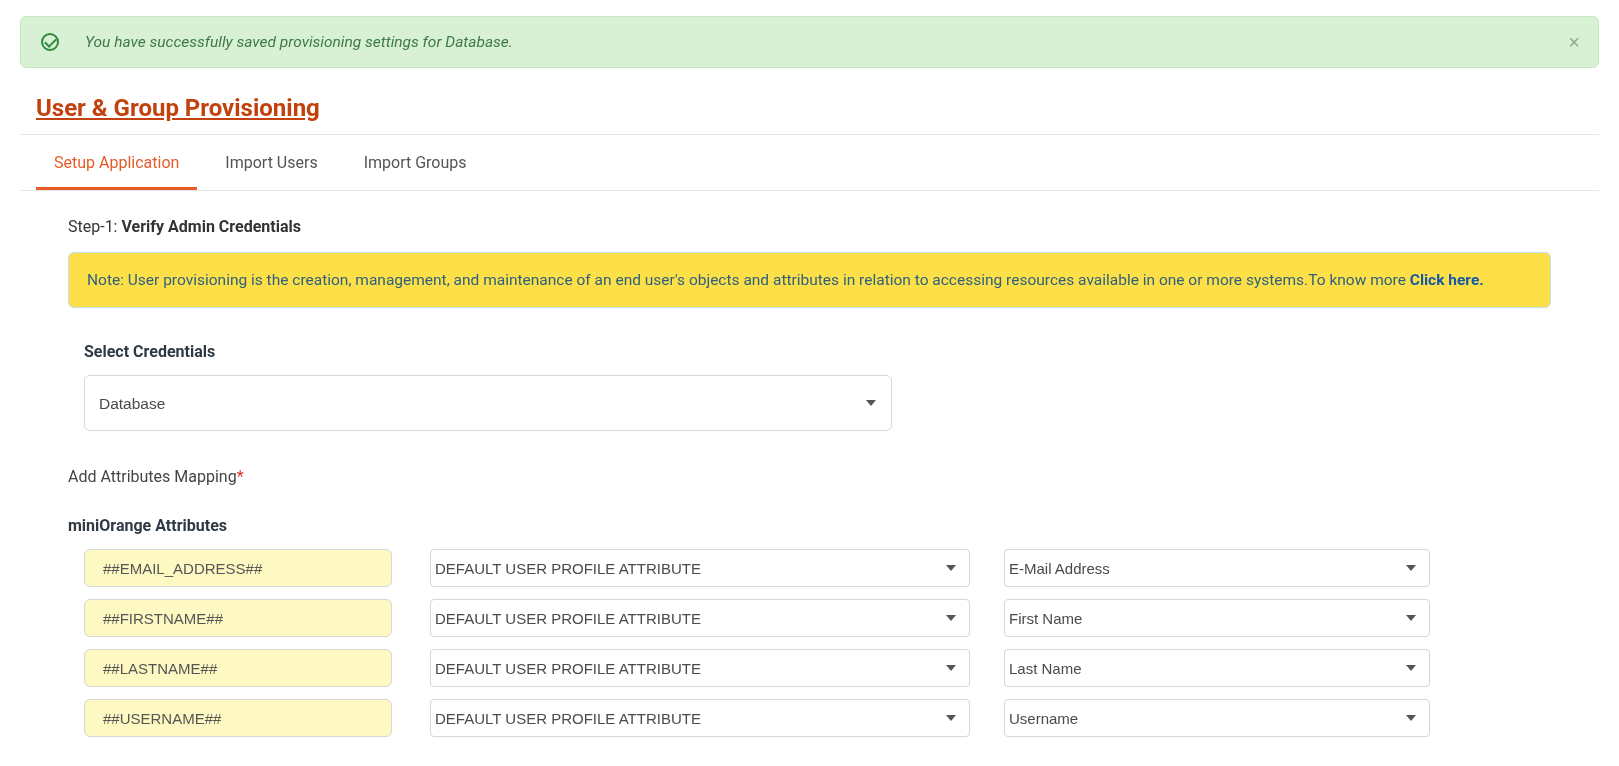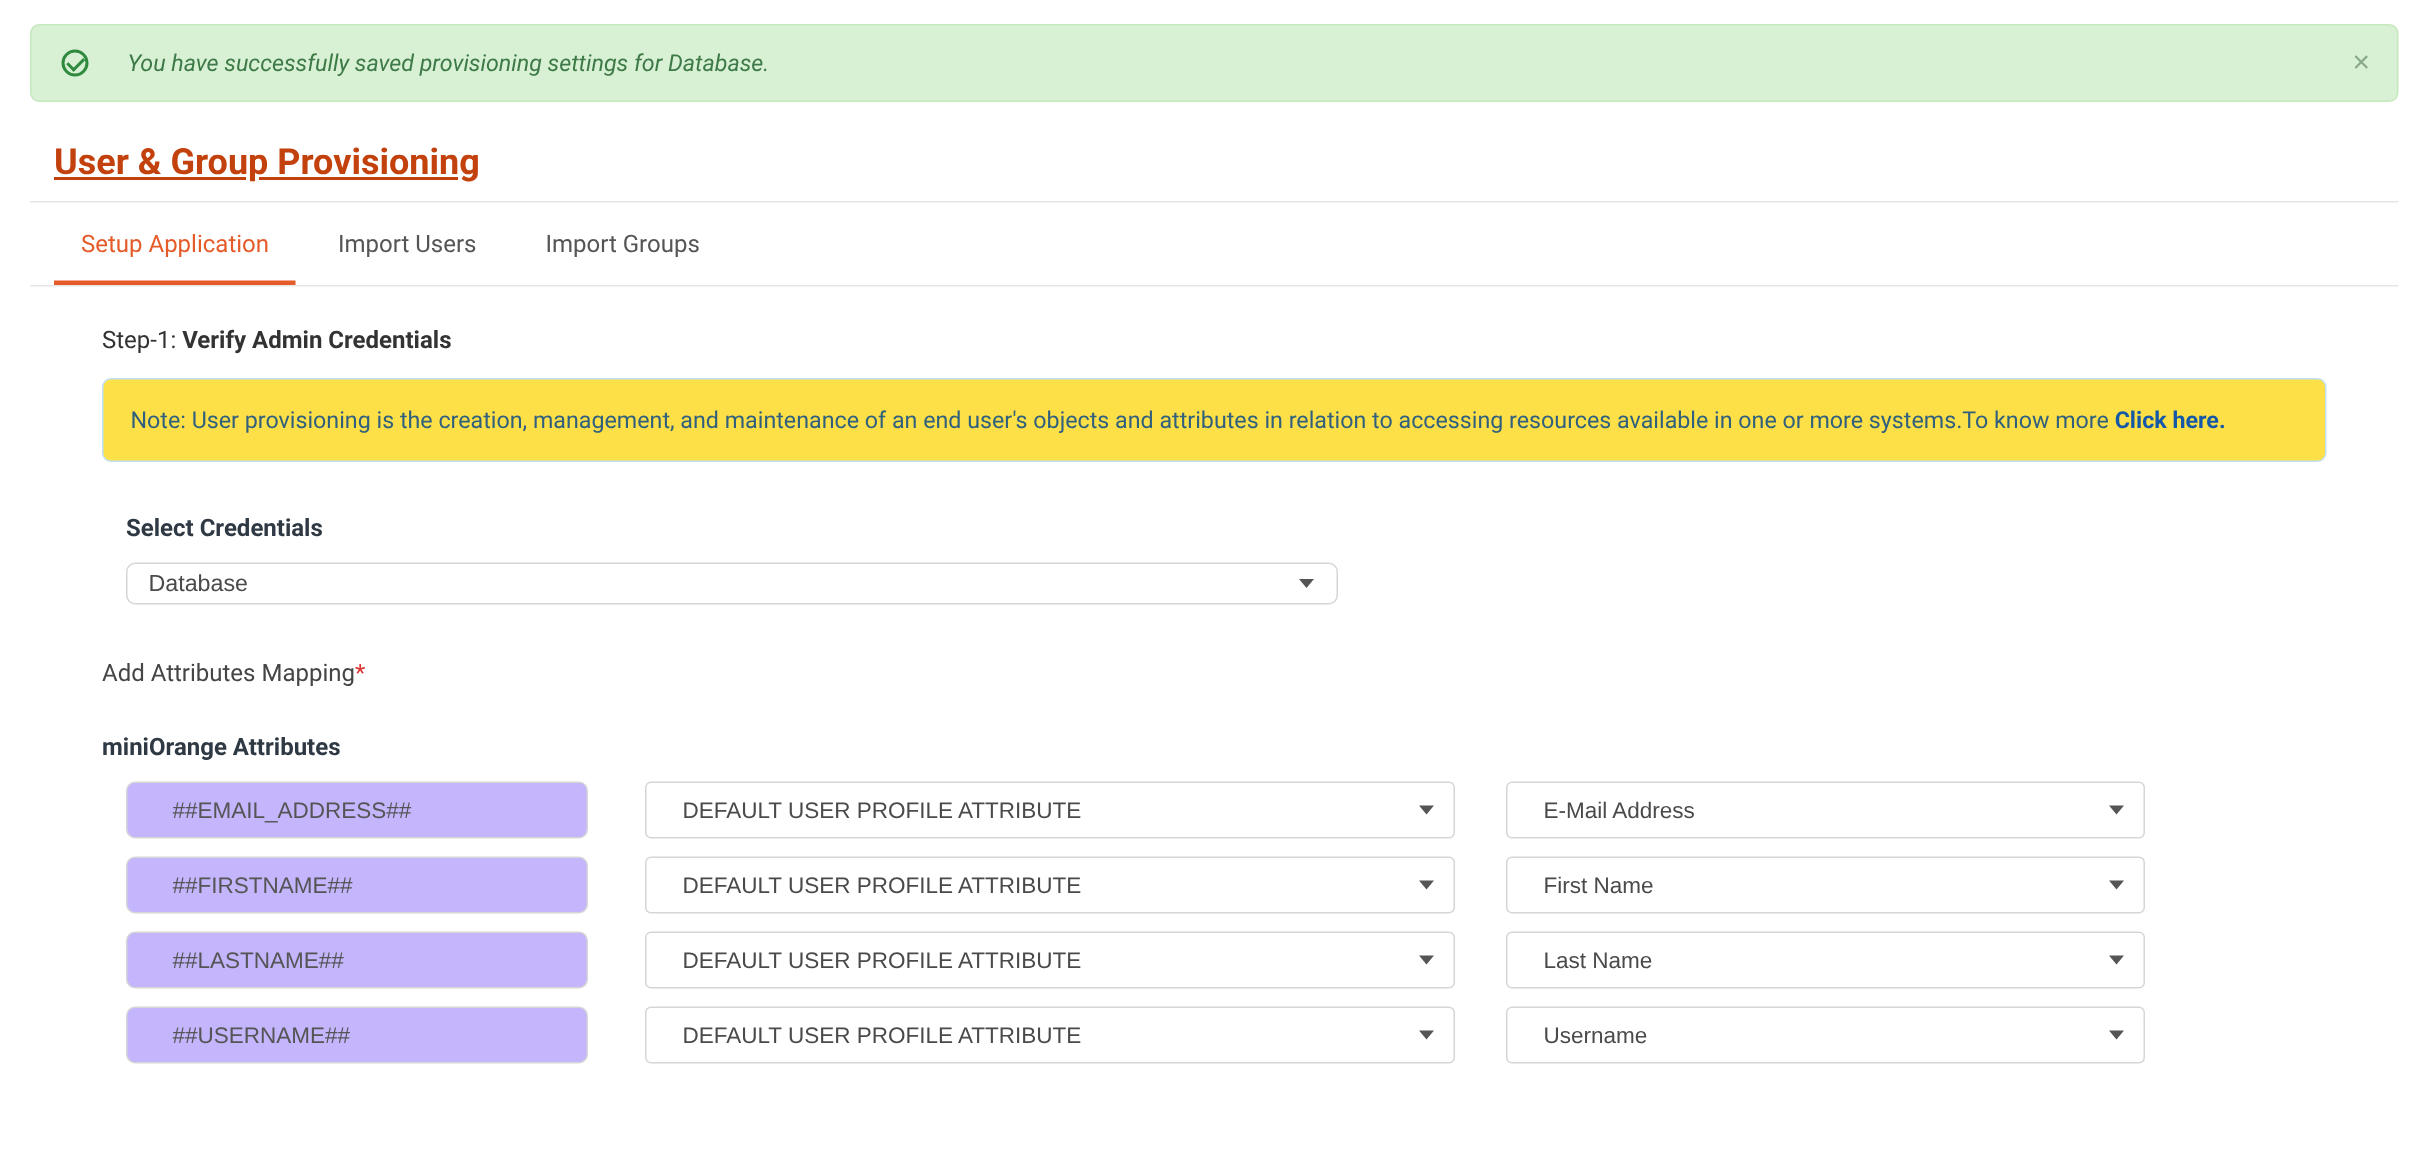--- a/index.html
+++ b/index.html
@@ -120,21 +120,21 @@
   }
   .form-label {
     font-weight: 700;
     font-size: 16px;
     color: #2f3944;
     display: block;
     margin-bottom: 14px;
   }
   .form-select {
     width: 808px;
-    height: 28px;
+    height: 56px;
     border: 1px solid #d6d6d6;
     border-radius: 6px;
     padding: 0 14px;
     font-size: 15.5px;
     color: #4a4a4a;
     background: #fff;
     appearance: none;
     position: relative;
   }
   .select-wrap {
@@ -176,40 +176,40 @@
   .col-mo { flex: 1; }
   .map-row {
     display: flex;
     align-items: center;
     margin-bottom: 12px;
     padding-left: 16px;
   }
   .map-input {
     width: 308px;
     height: 38px;
-    background: #c4b5fd;
+    background: #fef9c3;
     border: 1px solid #d6d6d6;
     border-radius: 6px;
-    padding: 0 30px;
+    padding: 0 18px;
     font-size: 15px;
     color: #555;
     margin-right: 38px;
   }
   .map-select-wrap {
     position: relative;
     display: inline-block;
     margin-right: 34px;
   }
   .map-select-wrap.wide select { width: 540px; }
   .map-select-wrap.narrow select { width: 426px; }
   .map-select {
     height: 38px;
     border: 1px solid #d6d6d6;
     border-radius: 4px;
-    padding: 0 24px;
+    padding: 0 4px;
     font-size: 15px;
     color: #4a4a4a;
     background: #fff;
     appearance: none;
   }
   .map-select-wrap::after {
     content: "";
     position: absolute;
     right: 14px;
     top: 50%;

